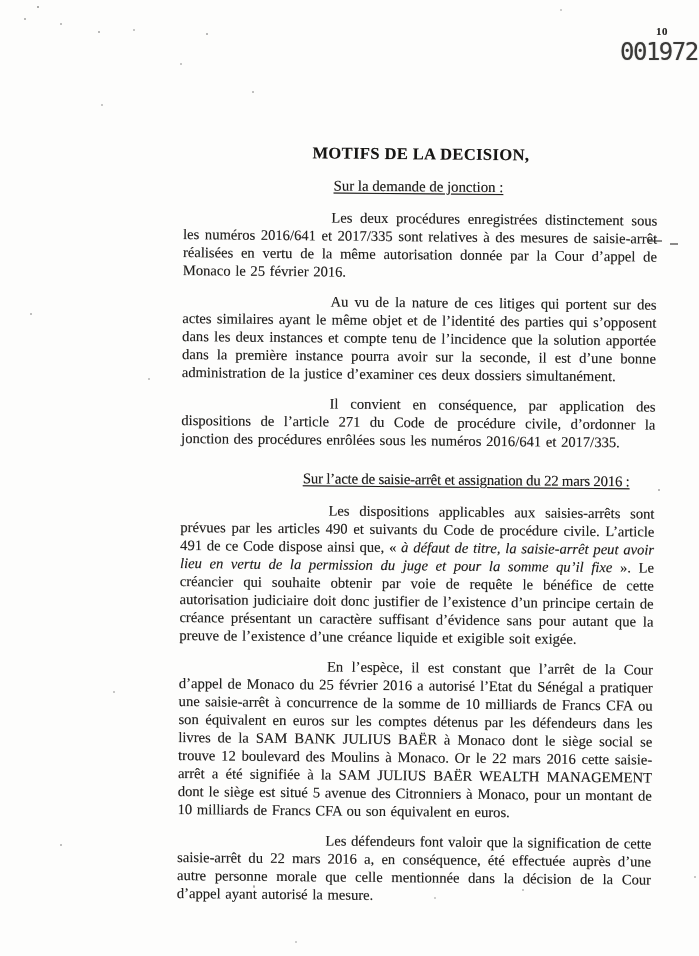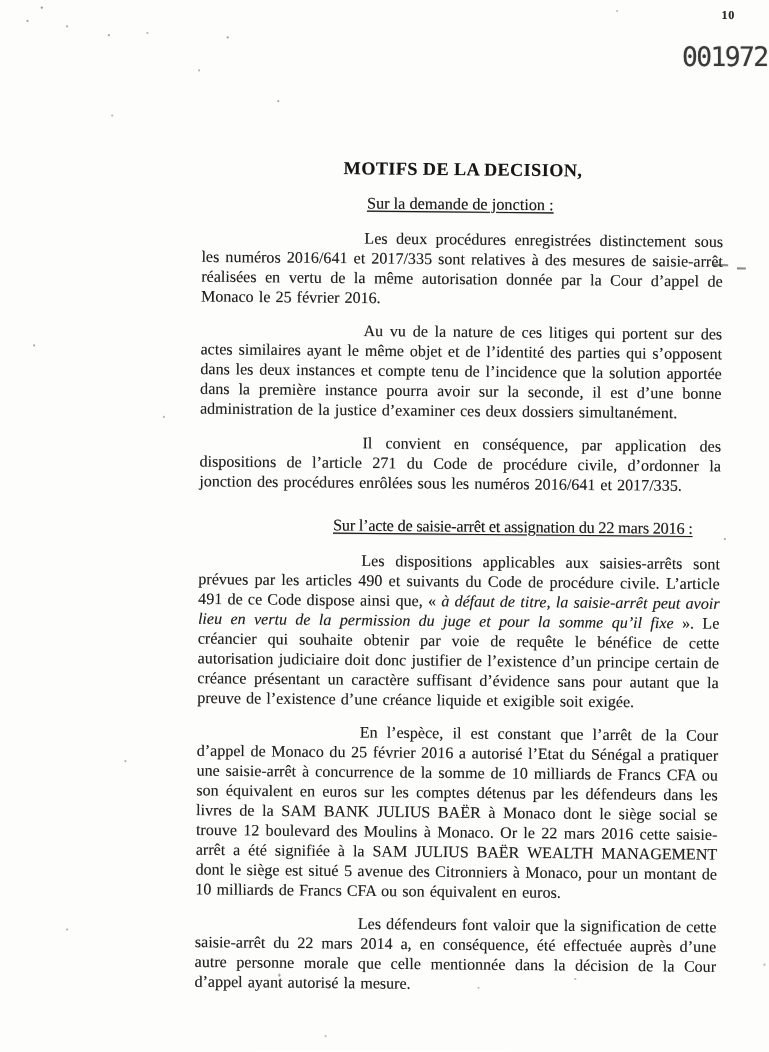--- a/index.html
+++ b/index.html
@@ -12,21 +12,21 @@
     width: 699px;
     height: 956px;
     background: #fdfdfc;
     overflow: hidden;
     font-family: "Liberation Serif", "DejaVu Serif", serif;
     color: #201f1d;
   }
   .page-number {
     position: absolute;
     left: 656px;
-    top: 8px;
+    top: 25px;
     font-size: 11px;
     font-weight: bold;
     color: #2b2a28;
     letter-spacing: 0.5px;
     text-shadow: 0 0 0.5px rgba(40,40,40,0.5);
   }
   .stamp {
     position: absolute;
     left: 620px;
     top: 38px;
@@ -106,21 +106,21 @@
       <div class="section-heading heading-jonction">Sur la demande de jonction :</div>
       <p class="body-par"><span>Les deux procédures enregistrées distinctement sous les numéros 2016/641 et 2017/335 sont relatives à des mesures de saisie-arrêt réalisées en vertu de la même autorisation donnée par la Cour d’appel de Monaco le 25 février 2016.</span></p>
       <p class="body-par"><span>Au vu de la nature de ces litiges qui portent sur des actes similaires ayant le même objet et de l’identité des parties qui s’opposent dans les deux instances et compte tenu de l’incidence que la solution apportée dans la première instance pourra avoir sur la seconde, il est d’une bonne administration de la justice d’examiner ces deux dossiers simultanément.</span></p>
       <p class="body-par"><span>Il convient en conséquence, par application des dispositions de l’article 271 du Code de procédure civile, d’ordonner la jonction des procédures enrôlées sous les numéros 2016/641 et 2017/335.</span></p>
     </div>
 
     <div class="section">
       <div class="section-heading heading-saisie">Sur l’acte de saisie-arrêt et assignation du 22 mars 2016 :</div>
       <p class="body-par"><span>Les dispositions applicables aux saisies-arrêts sont prévues par les articles 490 et suivants du Code de procédure civile. L’article 491 de ce Code dispose ainsi que, « </span><span class="italic">à défaut de titre, la saisie-arrêt peut avoir lieu en vertu de la permission du juge et pour la somme qu’il fixe</span><span> ». Le créancier qui souhaite obtenir par voie de requête le bénéfice de cette autorisation judiciaire doit donc justifier de l’existence d’un principe certain de créance présentant un caractère suffisant d’évidence sans pour autant que la preuve de l’existence d’une créance liquide et exigible soit exigée.</span></p>
       <p class="body-par"><span>En l’espèce, il est constant que l’arrêt de la Cour d’appel de Monaco du 25 février 2016 a autorisé l’Etat du Sénégal a pratiquer une saisie-arrêt à concurrence de la somme de 10 milliards de Francs CFA ou son équivalent en euros sur les comptes détenus par les défendeurs dans les livres de la SAM BANK JULIUS BAËR à Monaco dont le siège social se trouve 12 boulevard des Moulins à Monaco. Or le 22 mars 2016 cette saisie-arrêt a été signifiée à la SAM JULIUS BAËR WEALTH MANAGEMENT dont le siège est situé 5 avenue des Citronniers à Monaco, pour un montant de 10 milliards de Francs CFA ou son équivalent en euros.</span></p>
-      <p class="body-par"><span>Les défendeurs font valoir que la signification de cette saisie-arrêt du 22 mars 2014 a, en conséquence, été effectuée auprès d’une autre personne morale que celle mentionnée dans la décision de la Cour d’appel ayant autorisé la mesure.</span></p>
+      <p class="body-par"><span>Les défendeurs font valoir que la signification de cette saisie-arrêt du 22 mars 2016 a, en conséquence, été effectuée auprès d’une autre personne morale que celle mentionnée dans la décision de la Cour d’appel ayant autorisé la mesure.</span></p>
     </div>
 
   </div>
 
   <div class="speck" style="left:37px;top:6px;width:2px;height:2px;opacity:.6"></div>
   <div class="speck" style="left:24px;top:18px;width:2px;height:2px;opacity:.5"></div>
   <div class="speck" style="left:60px;top:23px;width:2px;height:2px;opacity:.45"></div>
   <div class="speck" style="left:98px;top:31px;width:2px;height:2px;opacity:.5"></div>
   <div class="speck" style="left:133px;top:29px;width:2px;height:2px;opacity:.4"></div>
   <div class="speck" style="left:206px;top:33px;width:2px;height:2px;opacity:.5"></div>

